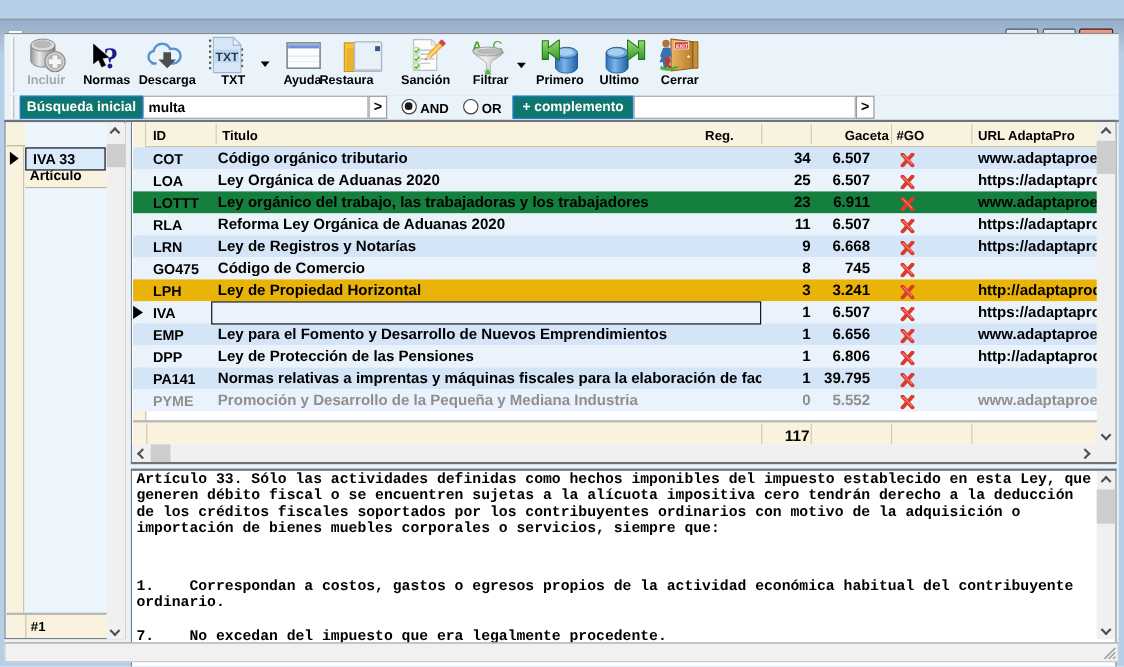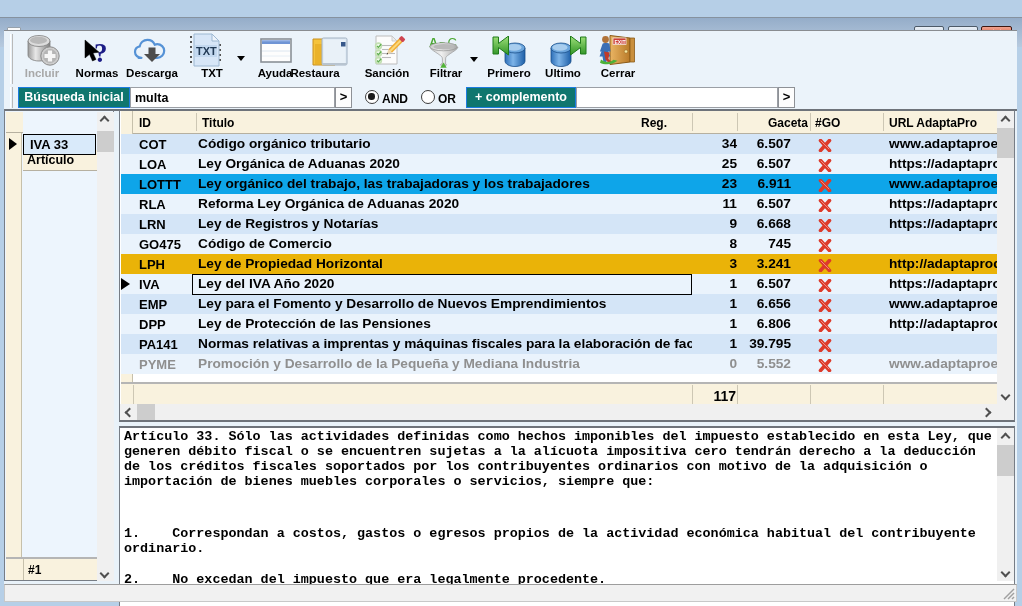--- a/index.html
+++ b/index.html
@@ -357,21 +357,21 @@
         <g stroke="#dd3a2a" stroke-width="3.6" stroke-linecap="round">
           <line x1="2.5" y1="1.5" x2="11.5" y2="11.5"></line>
           <line x1="11.5" y1="1.5" x2="2.5" y2="11.5"></line>
         </g>
         <g stroke="#f08a80" stroke-width="1" stroke-linecap="round">
           <line x1="3" y1="2" x2="11" y2="10"></line>
         </g>
       </svg>
       <span class="ur">https://adaptapro</span>
   </div>
-  <div class="grow" style="top:63px;background:#0ea5e9;">
+  <div class="grow" style="top:63px;background:#15803d;">
     <span class="id">LOTTT</span>
       <span class="ti">Ley orgánico del trabajo, las trabajadoras y los trabajadores</span>
       <span class="rg">23</span>
       <span class="gc">6.911</span>
       <svg class="xmark" width="14" height="13" viewBox="0 0 14 13">
         <g stroke="#dd3a2a" stroke-width="3.6" stroke-linecap="round">
           <line x1="2.5" y1="1.5" x2="11.5" y2="11.5"></line>
           <line x1="11.5" y1="1.5" x2="2.5" y2="11.5"></line>
         </g>
         <g stroke="#f08a80" stroke-width="1" stroke-linecap="round">
@@ -439,21 +439,20 @@
           <line x1="11.5" y1="1.5" x2="2.5" y2="11.5"></line>
         </g>
         <g stroke="#f08a80" stroke-width="1" stroke-linecap="round">
           <line x1="3" y1="2" x2="11" y2="10"></line>
         </g>
       </svg>
       <span class="ur">http://adaptaprod</span>
   </div>
   <div class="grow" style="top:163px;background:#eaf3fc;">
     <span class="id">IVA</span>
-      <span class="ti">Ley del IVA Año 2020</span>
       <span class="rg">1</span>
       <span class="gc">6.507</span>
       <svg class="xmark" width="14" height="13" viewBox="0 0 14 13">
         <g stroke="#dd3a2a" stroke-width="3.6" stroke-linecap="round">
           <line x1="2.5" y1="1.5" x2="11.5" y2="11.5"></line>
           <line x1="11.5" y1="1.5" x2="2.5" y2="11.5"></line>
         </g>
         <g stroke="#f08a80" stroke-width="1" stroke-linecap="round">
           <line x1="3" y1="2" x2="11" y2="10"></line>
         </g>
@@ -549,21 +548,21 @@
     <div class="chev right" style="left:863px; top:5px;"></div>
   </div>
   <div style="position:absolute;left:877px;top:293px;width:17px;height:16px;background:#f0f0f0;"></div>
 </div>
 
 <div class="abs" id="textarea">
   <div id="tatext"><div>Artículo 33. Sólo las actividades definidas como hechos imponibles del impuesto establecido en esta Ley, que
 generen débito fiscal o se encuentren sujetas a la alícuota impositiva cero tendrán derecho a la deducción
 de los créditos fiscales soportados por los contribuyentes ordinarios con motivo de la adquisición o
 importación de bienes muebles corporales o servicios, siempre que:</div><div style="margin-top:37px;">1.    Correspondan a costos, gastos o egresos propios de la actividad económica habitual del contribuyente
-ordinario.</div><div style="margin-top:16px;">2.    No excedan del impuesto que era legalmente procedente.</div></div>
+ordinario.</div><div style="margin-top:16px;">7.    No excedan del impuesto que era legalmente procedente.</div></div>
   <div class="sb-track" id="ta-sb" style="left:877px; top:0; width:17px; height:153px;">
     <div class="chev up" style="left:5px; top:6px;"></div>
     <div class="sb-thumb" style="left:0; top:17px; width:17px; height:31px;"></div>
     <div class="chev down" style="left:5px; top:141px;"></div>
   </div>
 </div>
 
 <div class="abs" id="statusbar">
   <svg style="position:absolute; right:1px; bottom:1px;" width="13" height="13">
     <g stroke="#a0a0a0" stroke-width="1.4">

